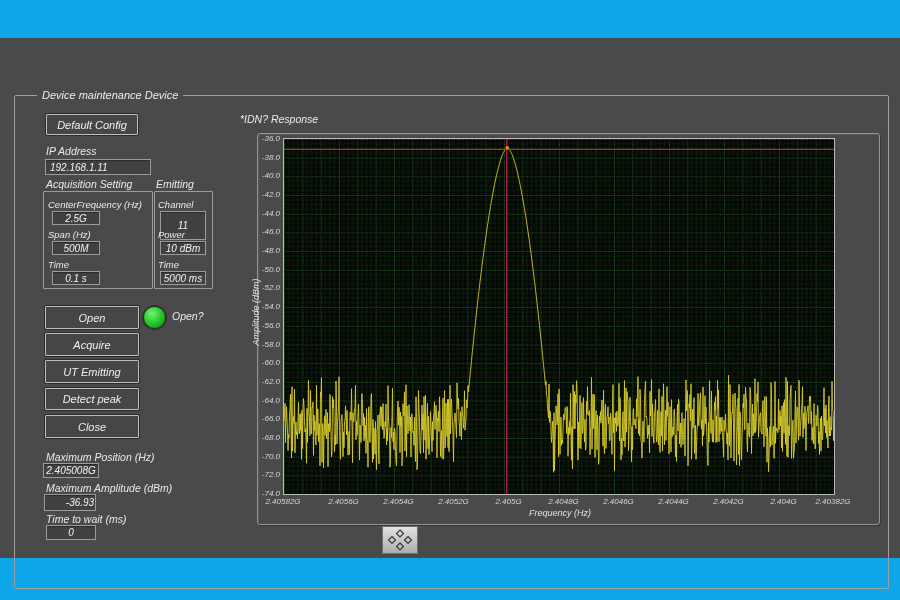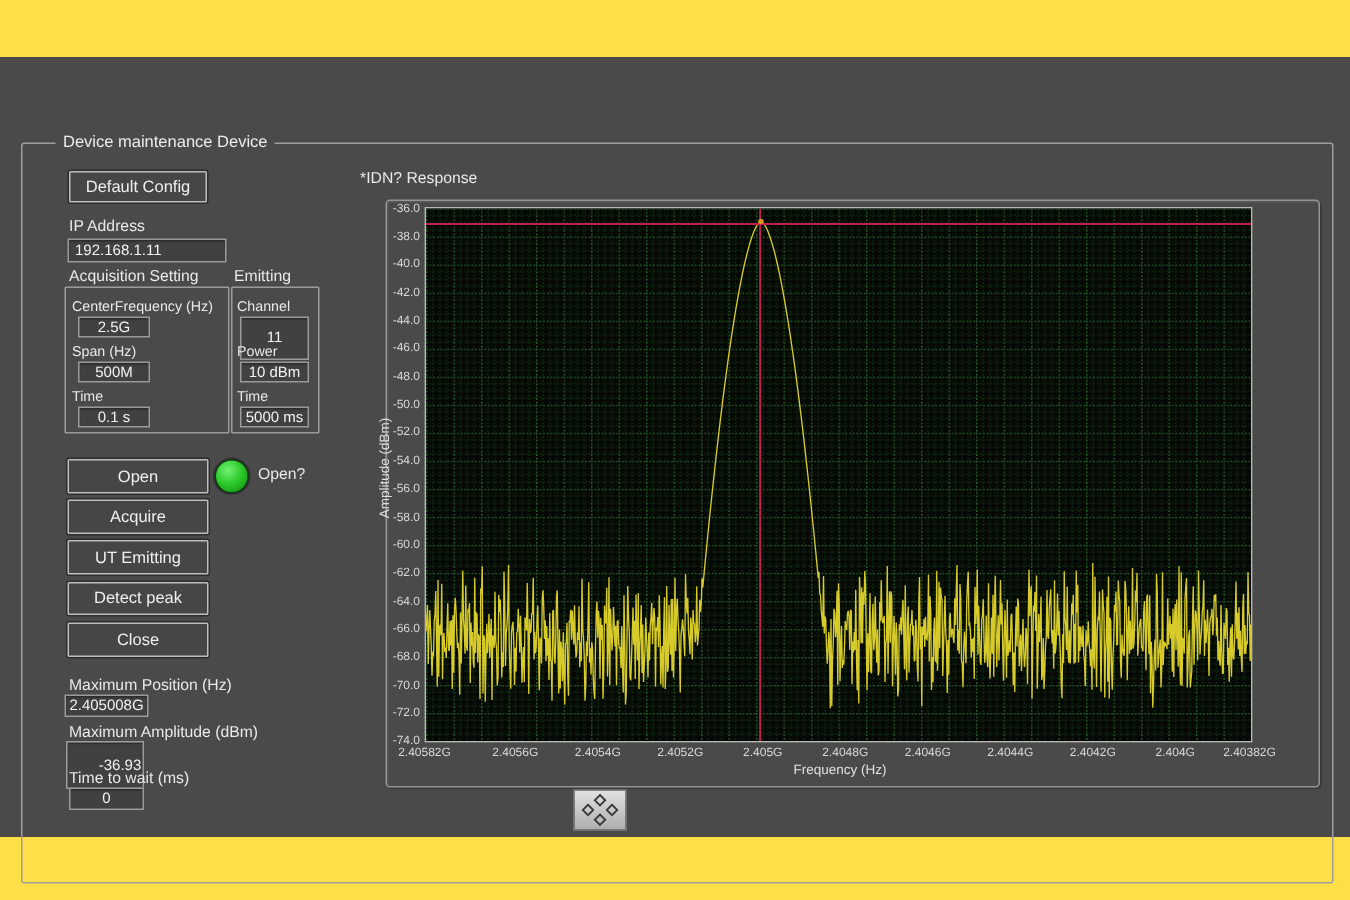--- a/index.html
+++ b/index.html
@@ -1,18 +1,18 @@
 <!DOCTYPE html>
 <html><head>
 <meta charset="utf-8">
 <style>
   * { box-sizing: border-box; margin: 0; padding: 0; }
   html,body { background:#ffffff; }
   body { font-family: "Liberation Sans", "DejaVu Sans", sans-serif; }
-  #app { position:relative; width:900px; height:600px; background:#fde047; overflow:hidden; }
+  #app { position:relative; width:900px; height:600px; background:#0ea5e9; overflow:hidden;font-style:italic; }
 
   .panel { position:absolute; left:0; top:38px; width:900px; height:520px; background:#4a4a4a; }
 
   .groupbox { position:absolute; left:14px; top:57px; width:875px; height:494px;
               border:1px solid #9e9e9e; border-radius:2px; }
   .groupbox-legend { position:absolute; left:22px; top:-7px; background:#4a4a4a;
                      padding:0 5px; font-size:11px; color:#ececec; white-space:nowrap; }
 
   .lv-label { position:absolute; color:#e9e9e9; font-size:10.5px; white-space:nowrap; }
   .lv-label-sm { position:absolute; color:#e9e9e9; font-size:9.5px; white-space:nowrap; }
@@ -106,21 +106,21 @@
     <div class="lv-label" style="left:172px; top:272px;">Open?</div>
 
     <div class="lv-btn" style="left:45px; top:295px; width:94px; height:23px;">Acquire</div>
     <div class="lv-btn" style="left:45px; top:322px; width:94px; height:23px;">UT Emitting</div>
     <div class="lv-btn" style="left:45px; top:350px; width:94px; height:22px;">Detect peak</div>
     <div class="lv-btn" style="left:45px; top:377px; width:94px; height:23px;">Close</div>
 
     <div class="lv-label" style="left:46px; top:413px;">Maximum Position (Hz)</div>
     <div class="lv-field" style="left:43px; top:425px; width:56px; height:15px;">2.405008G</div>
     <div class="lv-label" style="left:46px; top:444px;">Maximum Amplitude (dBm)</div>
-    <div class="lv-field" style="left:44px; top:456px; width:52px; height:32px;padding-left:20px;">-36.93</div>
+    <div class="lv-field" style="left:44px; top:456px; width:52px; height:17px;padding-left:20px;">-36.93</div>
     <div class="lv-label" style="left:46px; top:475px;">Time to wait (ms)</div>
     <div class="lv-field" style="left:46px; top:487px; width:50px; height:15px;">0</div>
 
     <div class="lv-label" style="left:240px; top:75px;">*IDN? Response</div>
 
     <div class="graph-frame"></div>
     <div class="plot">
       <svg id="plot-svg" width="550" height="355" viewBox="0 0 550 355">
           <defs>
             <pattern id="grid" width="18.333333333333332" height="18.68421052631579" patternUnits="userSpaceOnUse">

